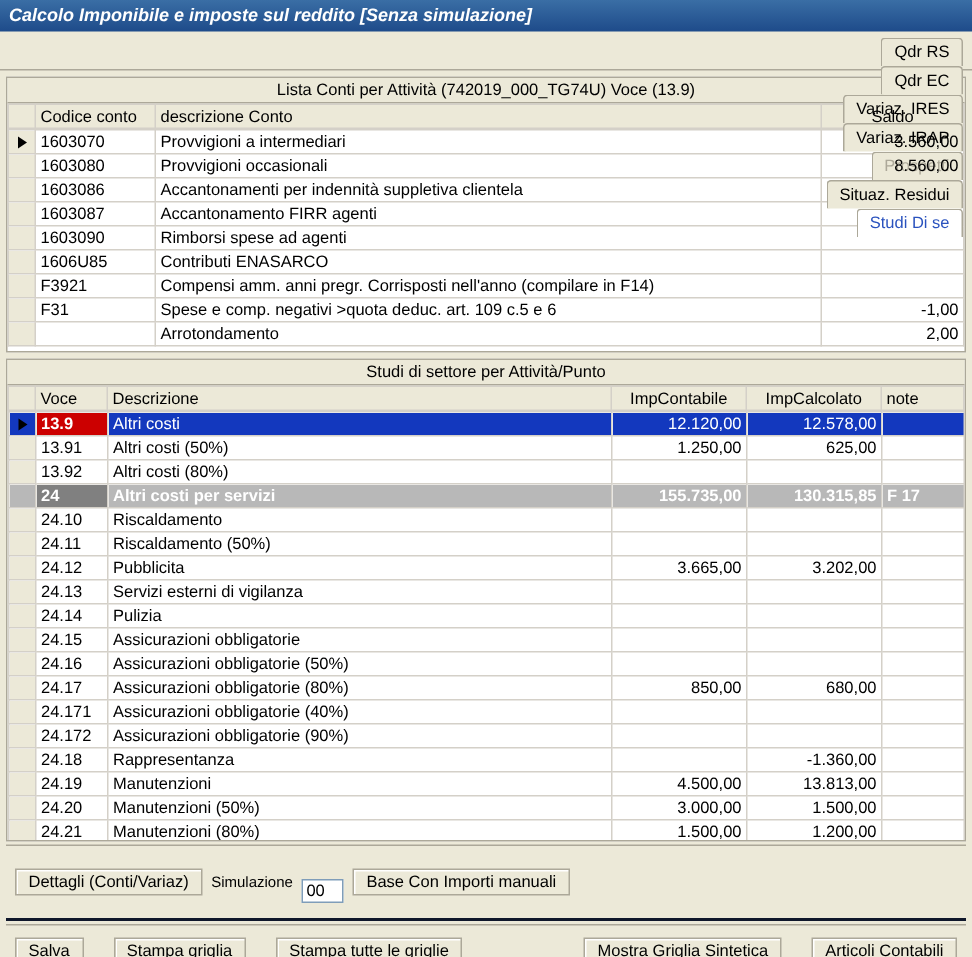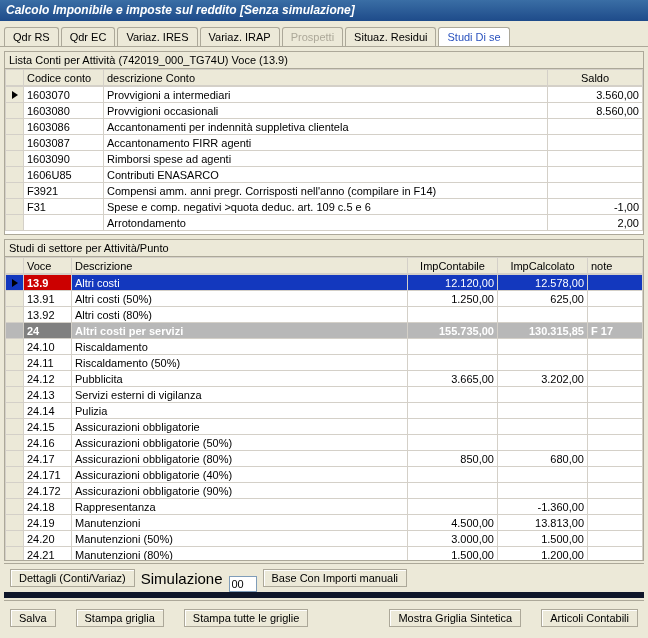--- a/index.html
+++ b/index.html
@@ -20,20 +20,21 @@
     padding: 3px 6px;
     font-size: 12px;
     height: 21px;
   }
   .tabbar {
     display: flex;
     align-items: flex-end;
     padding: 4px 4px 0 4px;
     border-bottom: 1px solid #aca899;
     height: 26px;
+    flex-direction: column;
   }
   .tab {
     background: #ece9d8;
     border: 1px solid #aca899;
     border-bottom: none;
     border-radius: 3px 3px 0 0;
     padding: 3px 8px;
     margin-right: 2px;
     cursor: pointer;
     color: #000;
@@ -44,21 +45,21 @@
   .tab.active { color: #2a52be; background: #fff; }
   .grid-wrap {
     margin: 4px 4px 2px 4px;
     border: 1px solid #aca899;
     background: #fff;
   }
   .grid-header-title {
     background: #ece9d8;
     border-bottom: 1px solid #aca899;
     padding: 2px 4px;
-    text-align: left;
+    text-align: center;
     font-size: 11px;
   }
   table {
     border-collapse: collapse;
     width: 100%;
     table-layout: fixed;
   }
   th, td {
     border: 1px solid #d4d0c8;
     padding: 1px 3px;
@@ -87,34 +88,34 @@
     width: 0; height: 0;
     border-top: 4px solid transparent;
     border-bottom: 4px solid transparent;
     border-left: 6px solid #000;
     margin: 1px auto;
   }
   .toolbar-bottom {
     display: flex;
     align-items: center;
     gap: 6px;
-    padding: 0 6px;
+    padding: 10px 6px;
     border-top: 1px solid #aca899;
-    border-bottom: 6px solid #0f172a;
+    border-bottom: 2px solid #0f172a;
     margin: 2px 4px;
   }
   .btn {
     background: #ece9d8;
     border: 1px solid #aca899;
     padding: 2px 8px;
     cursor: pointer;
     font-size: 11px;
     box-shadow: inset 1px 1px 0 #fff;
   }
-  .tb-label { font-size: 15px; }
+  .tb-label { font-size: 10px; }
   .tb-input {
     width: 28px;
     border: 1px solid #7f9db9;
     background: #fff;
     font-size: 11px;
     height: 16px;
     margin-top: 12px;
   }
   .action-bar {
     display: flex;

